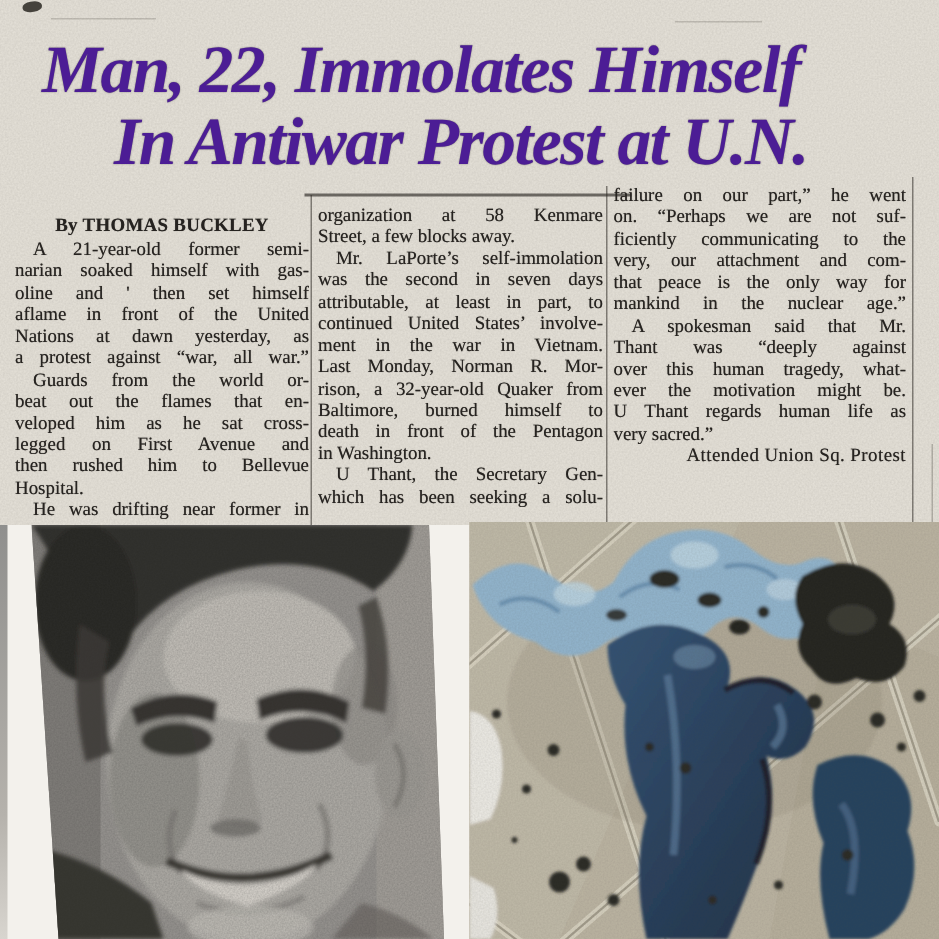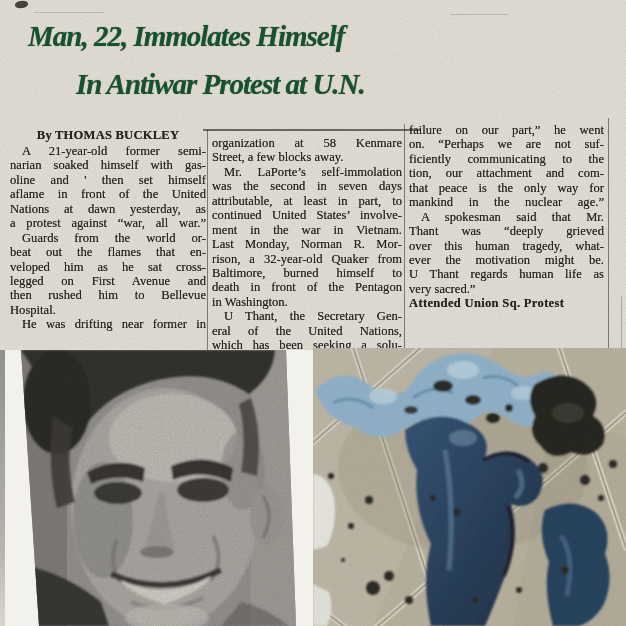--- a/index.html
+++ b/index.html
@@ -9,22 +9,22 @@
     position:relative; width:626px; height:626px;
     background:#e7e3da;
     font-family:"Liberation Serif", serif;
     overflow:hidden;
   }
   .grain { position:absolute; inset:0; z-index:1; pointer-events:none; }
 
   
   .headline {
     position:absolute; z-index:2; white-space:nowrap;
-    font-style:italic; font-weight:700; font-size:29px;
-    color:#14532d; letter-spacing:-1px;
+    font-style:italic; font-weight:700; font-size:45px;
+    color:#4c1d95; letter-spacing:-1px;
     text-shadow:0 0 1px rgba(32,30,26,.6);
   }
   #hl1 { left:28px; top:20px; }
   #hl2 { left:76px; top:68px; }
 
   
   .vrule { position:absolute; z-index:2; width:1px; background:rgba(45,42,37,.55); }
   .hrule { position:absolute; z-index:2; height:2px; background:rgba(45,42,37,.65); }
   .faint { opacity:.3; height:1px; }
 
@@ -32,31 +32,31 @@
     position:absolute; z-index:2; left:15px; top:1px; width:13px; height:7px;
     background:#45423c; border-radius:45%; transform:rotate(-8deg);
   }
 
   
   .col {
     position:absolute; z-index:2;
     font-size:12.6px; line-height:14.45px; color:#262320;
     text-shadow:0 0 .5px rgba(38,35,30,.65);
   }
-  #col1 { left:10px;  top:128px; width:196px; }
+  #col1 { left:10px;  top:143px; width:196px; }
   #col2 { left:212px; top:136px; width:190px; }
   #col3 { left:409px; top:123px; width:195px; }
   .line {
     height:14.45px; overflow:hidden; white-space:normal;
     text-align:justify; text-align-last:justify;
   }
   .line.in  { padding-left:12px; }
   .line.end { text-align-last:left; }
   .byline  { font-weight:700; text-align:center; letter-spacing:.2px; height:16px; }
-  .subhead { font-weight:700; text-align:left; letter-spacing:.3px; height:15px; overflow:hidden; }
+  .subhead { font-weight:400; text-align:right; letter-spacing:.3px; height:15px; overflow:hidden; }
 
   
   .gray-strip {
     position:absolute; z-index:3; left:0; top:350px; width:7px; height:276px;
     background:linear-gradient(180deg,#8f8f8d,#b5b2ac 70%,#d8d5cf);
   }
   .photo-frame {
     position:absolute; z-index:3; left:5px; top:350px; width:308px; height:276px;
     background:#f3f1ec;
   }
@@ -119,35 +119,34 @@
         <div class="line">was the second in seven days</div>
         <div class="line">attributable, at least in part, to</div>
         <div class="line">continued United States’ involve-</div>
         <div class="line">ment in the war in Vietnam.</div>
         <div class="line">Last Monday, Norman R. Mor-</div>
         <div class="line">rison, a 32-year-old Quaker from</div>
         <div class="line">Baltimore, burned himself to</div>
         <div class="line">death in front of the Pentagon</div>
         <div class="line end">in Washington.</div>
         <div class="line in">U Thant, the Secretary Gen-</div>
-        <div class="line">eral of the United Nations,</div>
         <div class="line">which has been seeking a solu-</div>
       </div>
   </div>
 
   <div class="col" id="col3">
     <div>
         <div class="line">failure on our part,” he went</div>
         <div class="line">on. “Perhaps we are not suf-</div>
         <div class="line">ficiently communicating to the</div>
-        <div class="line">tion, our attachment and com-</div>
+        <div class="line">very, our attachment and com-</div>
         <div class="line">that peace is the only way for</div>
         <div class="line">mankind in the nuclear age.”</div>
         <div class="line in">A spokesman said that Mr.</div>
-        <div class="line">Thant was “deeply grieved</div>
+        <div class="line">Thant was “deeply against</div>
         <div class="line">over this human tragedy, what-</div>
         <div class="line">ever the motivation might be.</div>
         <div class="line">U Thant regards human life as</div>
         <div class="line end">very sacred.”</div>
       </div>
     <div class="subhead">Attended Union Sq. Protest</div>
   </div>
 
   <div class="gray-strip"></div>
   <div class="photo-frame" style="background: rgb(243, 241, 236);">

